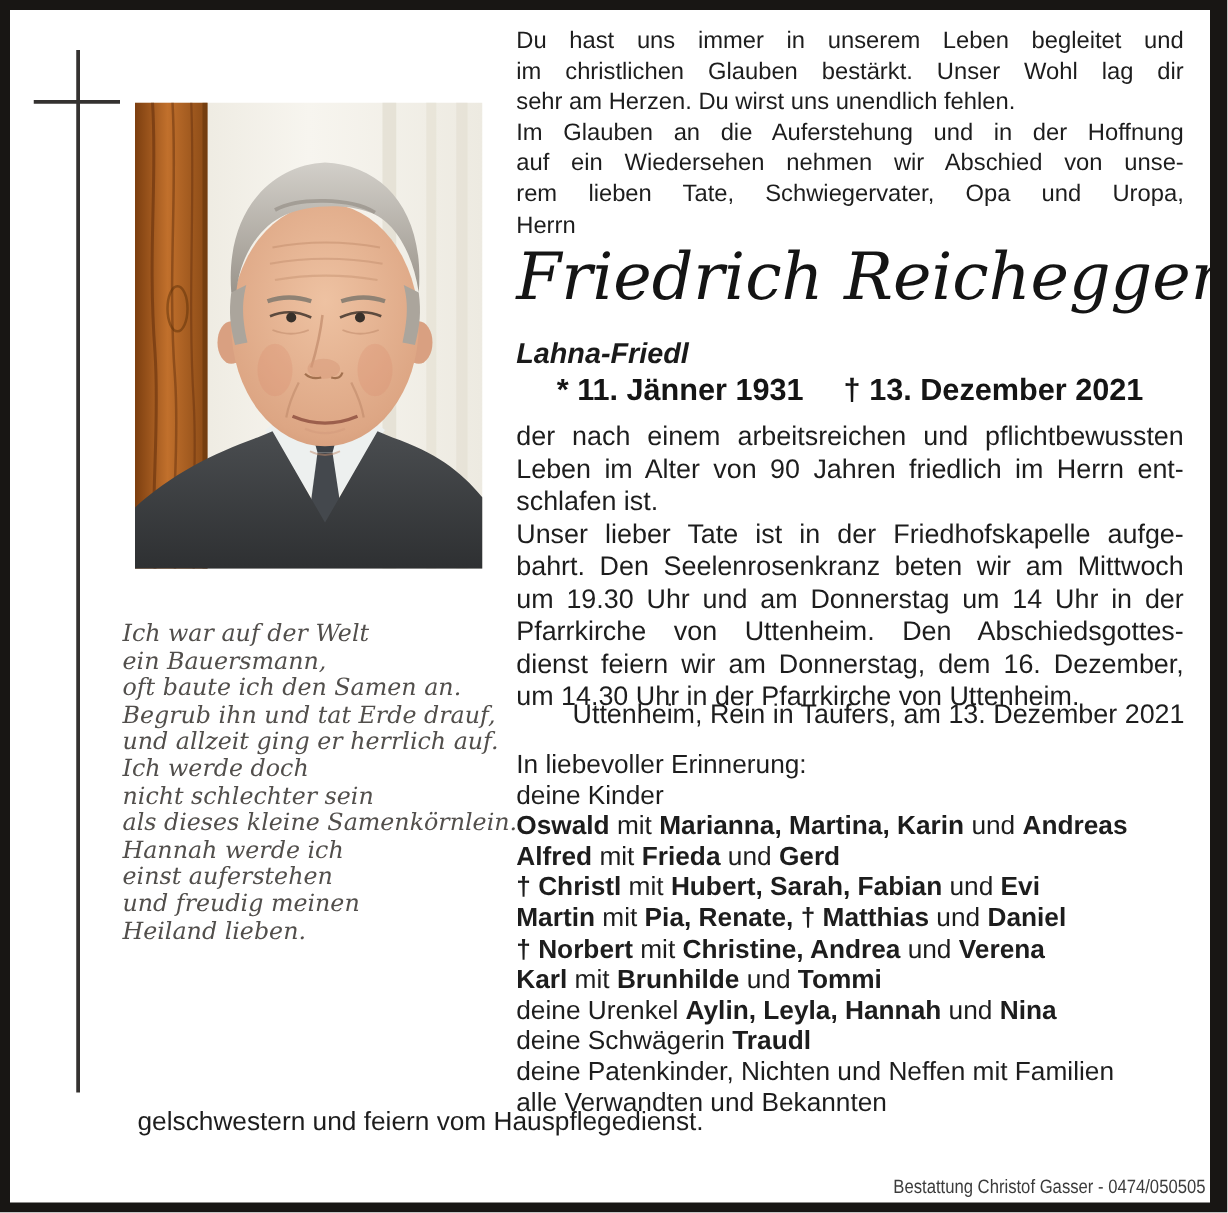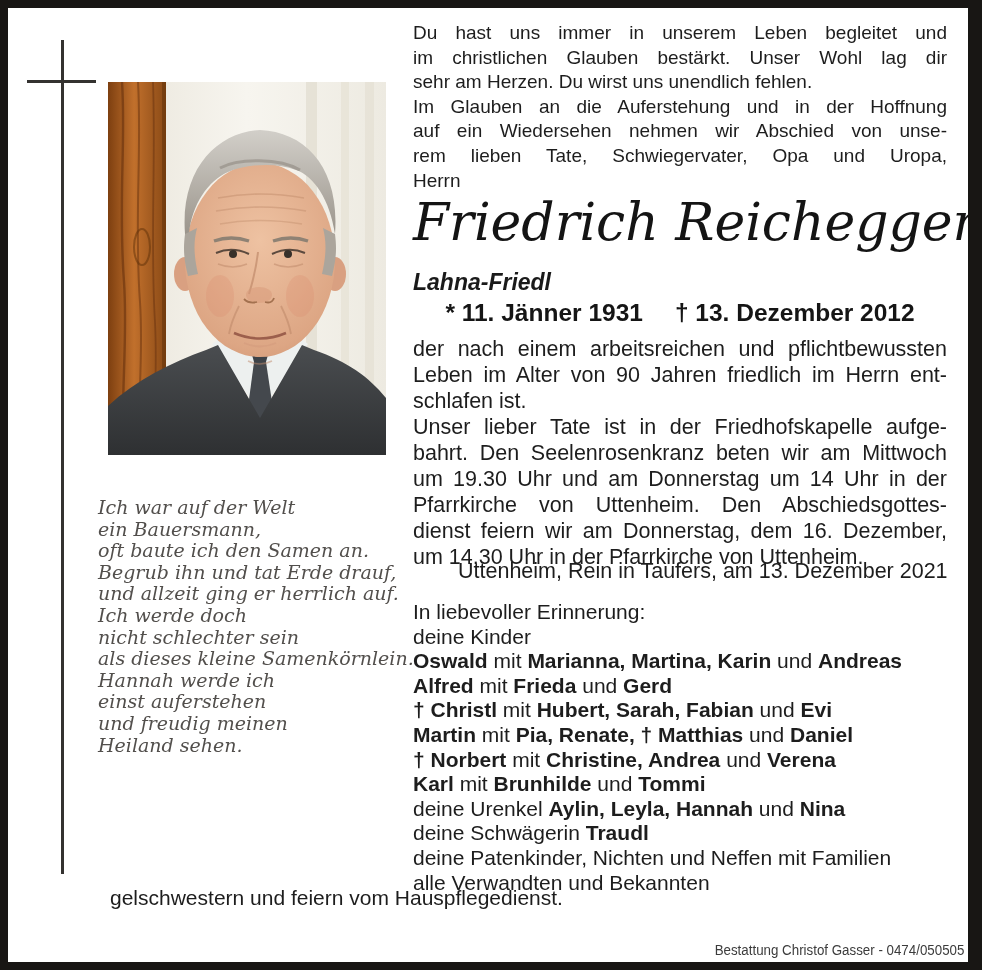--- a/index.html
+++ b/index.html
@@ -172,39 +172,39 @@
       <div class="line">ein Bauersmann,</div>
       <div class="line">oft baute ich den Samen an.</div>
       <div class="line">Begrub ihn und tat Erde drauf,</div>
       <div class="line">und allzeit ging er herrlich auf.</div>
       <div class="line">Ich werde doch</div>
       <div class="line">nicht schlechter sein</div>
       <div class="line">als dieses kleine Samenkörnlein.</div>
       <div class="line">Hannah werde ich</div>
       <div class="line">einst auferstehen</div>
       <div class="line">und freudig meinen</div>
-      <div class="line">Heiland sehen.</div>
+      <div class="line">Heiland lieben.</div>
     </div>
 
   <div class="abs intro">
       <div class="line just">Du hast uns immer in unserem Leben begleitet und</div>
       <div class="line just">im christlichen Glauben bestärkt. Unser Wohl lag dir</div>
       <div class="line">sehr am Herzen. Du wirst uns unendlich fehlen.</div>
       <div class="line just">Im Glauben an die Auferstehung und in der Hoffnung</div>
       <div class="line just">auf ein Wiedersehen nehmen wir Abschied von unse-</div>
       <div class="line just">rem lieben Tate, Schwiegervater, Opa und Uropa,</div>
       <div class="line">Herrn</div>
     </div>
 
   <div class="abs name">Friedrich Reichegger</div>
 
   <div class="abs nickname">Lahna-Friedl</div>
 
   <div class="abs dates">
-    <span>* 11. Jänner 1931</span><span class="gap"></span><span>† 13. Dezember 2012</span>
+    <span>* 11. Jänner 1931</span><span class="gap"></span><span>† 13. Dezember 2021</span>
   </div>
 
   <div class="abs details">
       <div class="line just">der nach einem arbeitsreichen und pflichtbewussten</div>
       <div class="line just">Leben im Alter von 90 Jahren friedlich im Herrn ent-</div>
       <div class="line">schlafen ist.</div>
       <div class="line just">Unser lieber Tate ist in der Friedhofskapelle aufge-</div>
       <div class="line just">bahrt. Den Seelenrosenkranz beten wir am Mittwoch</div>
       <div class="line just">um 19.30 Uhr und am Donnerstag um 14 Uhr in der</div>
       <div class="line just">Pfarrkirche von Uttenheim. Den Abschiedsgottes-</div>

